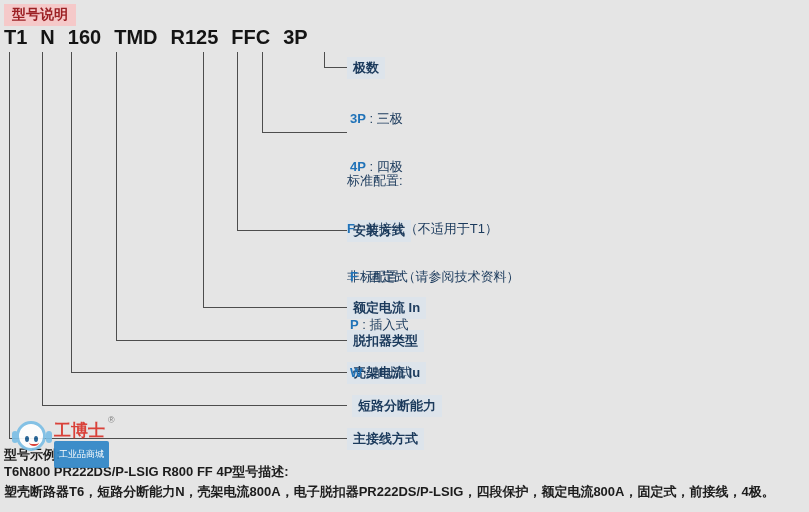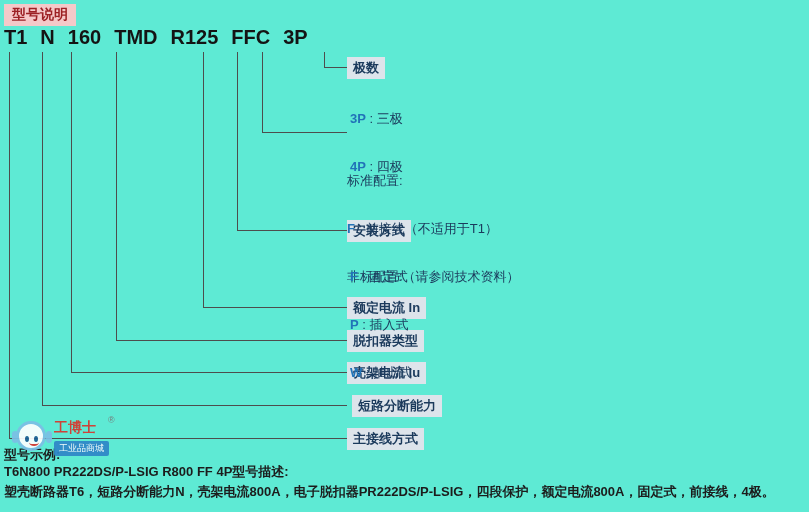--- a/index.html
+++ b/index.html
@@ -1,18 +1,18 @@
 <!DOCTYPE html>
 <html><head>
 <meta charset="utf-8">
 <style>
   * { margin:0; padding:0; box-sizing:border-box; }
   html,body { background:#ffffff; }
   body { font-family:"Liberation Sans","DejaVu Sans",sans-serif; }
-  .page { position:relative; width:809px; height:512px; background:#5eead4; overflow:hidden; }
+  .page { position:relative; width:809px; height:512px; background:#e5e5e5; overflow:hidden; }
 
   .title { position:absolute; left:4px; top:4px; background:#f5c9c9; color:#9c2024;
            font-size:14px; font-weight:bold; padding:2px 8px; white-space:pre; }
 
   .model-row { position:absolute; left:4px; top:26px; display:flex; gap:13px;
                font-size:20px; font-weight:bold; color:#141414; }
 
   .vline { position:absolute; width:1px; background:#4d4d4d; }
   .hline { position:absolute; height:1px; background:#4d4d4d; }
 
@@ -25,24 +25,24 @@
 
   .example { position:absolute; left:4px; font-size:13px; font-weight:bold; color:#1c1c1c; white-space:pre; }
 
   .watermark { position:absolute; left:12px; top:415px; width:130px; height:52px; opacity:0.92; z-index:5; }
   .wm-head { position:absolute; left:4px; top:6px; width:30px; height:30px; background:#ffffff;
              border:3px solid #7cbfe5; border-radius:50%; }
   .wm-ear { position:absolute; top:16px; width:6px; height:12px; background:#7cbfe5; border-radius:3px; }
   .wm-eye { position:absolute; top:12px; width:4px; height:6px; background:#1d5e92; border-radius:50%; }
   .wm-mouth { position:absolute; left:10px; top:15px; width:10px; height:7px;
               border-bottom:2px solid #d9342b; border-radius:50%; }
-  .wm-brand { position:absolute; left:42px; top:4px; color:#d9342b; font-size:14px; font-weight:bold; white-space:pre; }
+  .wm-brand { position:absolute; left:42px; top:4px; color:#d9342b; font-size:17px; font-weight:bold; white-space:pre; }
   .wm-reg { position:absolute; left:96px; top:0px; font-size:9px; color:#777; }
   .wm-tag { position:absolute; left:42px; top:26px; background:#2f86c7; color:#ffffff;
-            font-size:9px; padding:1px 5px; border-radius:2px; white-space:pre; }
+            font-size:9px; padding:7px 5px; border-radius:2px; white-space:pre; }
 </style>
 </head>
 <body>
 
 <div class="page">
 
   <div class="title">型号说明</div>
 
   <div class="model-row">
     <span>T1</span>

